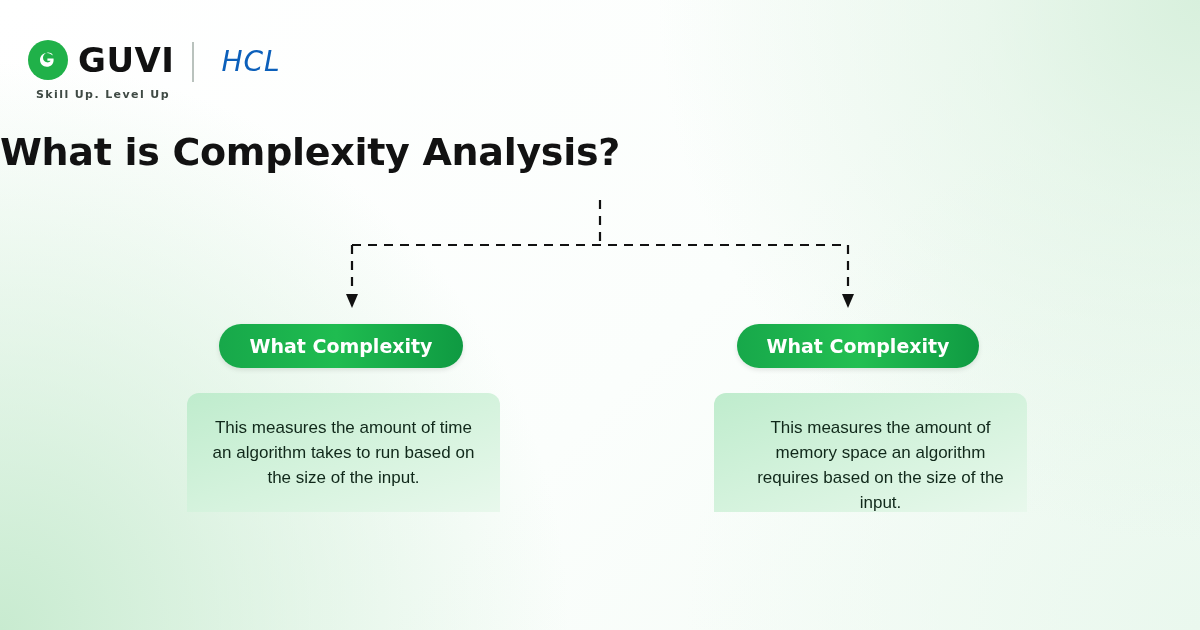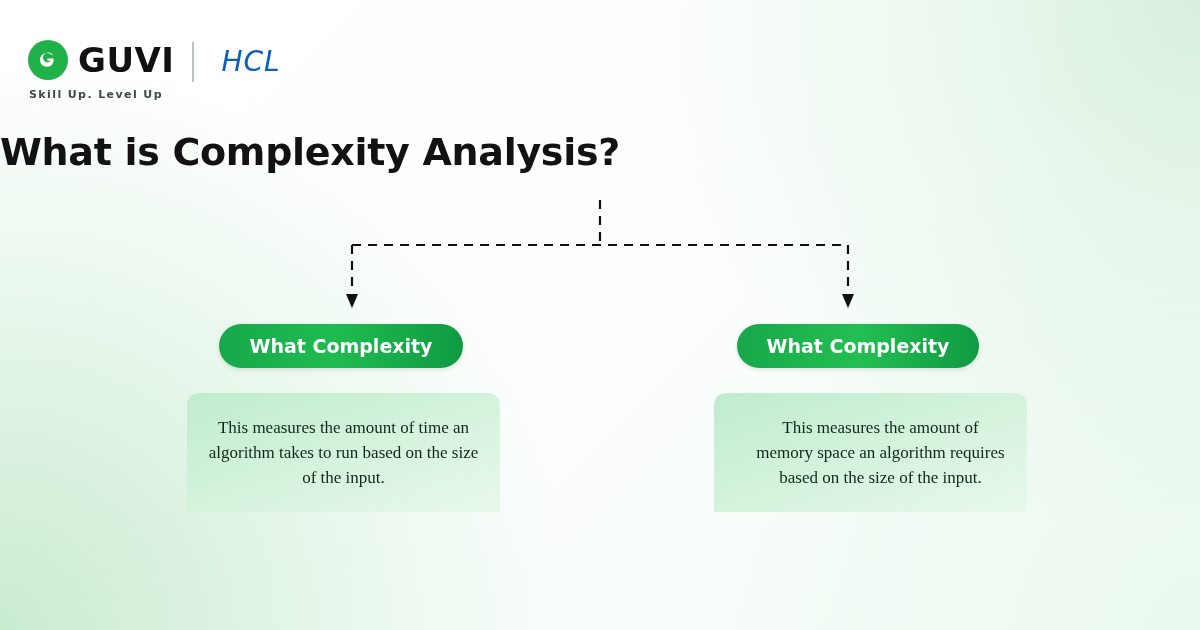--- a/index.html
+++ b/index.html
@@ -54,21 +54,21 @@
   .guvi-mark svg { display: block; }
   .guvi-word {
     font-size: 34px;
     font-weight: 700;
     letter-spacing: 0.5px;
     color: #111111;
     font-family: "DejaVu Sans", sans-serif;
   }
   .guvi-tag {
     margin-top: 8px;
-    margin-left: 1px;
+    margin-left: 8px;
     font-size: 11px;
     font-weight: 700;
     letter-spacing: 1.4px;
     color: #3f4a44;
     font-family: "DejaVu Sans", sans-serif;
   }
   .divider-vert {
     width: 2px;
     height: 40px;
     background: #b9c2bd;
@@ -141,21 +141,21 @@
     top: 393px;
     width: 313px;
     height: 119px;
     border-radius: 12px 12px 0 0;
     padding: 22px 18px 0 18px;
     box-sizing: border-box;
     text-align: center;
     font-size: 17px;
     line-height: 25px;
     color: #10281a;
-    font-family: Liberation Serif, serif;
+    font-family: Liberation Sans, sans-serif;
     overflow: hidden;
   }
   .card-time {
     left: 187px;
     background: linear-gradient(160deg, #bfeccd 0%, #d6f3de 55%, #e8f8ec 100%);
   }
   .card-space {
     left: 714px;
     background: linear-gradient(160deg, #bfeccd 0%, #d6f3de 55%, #e8f8ec 100%);
     padding-left: 38px;

